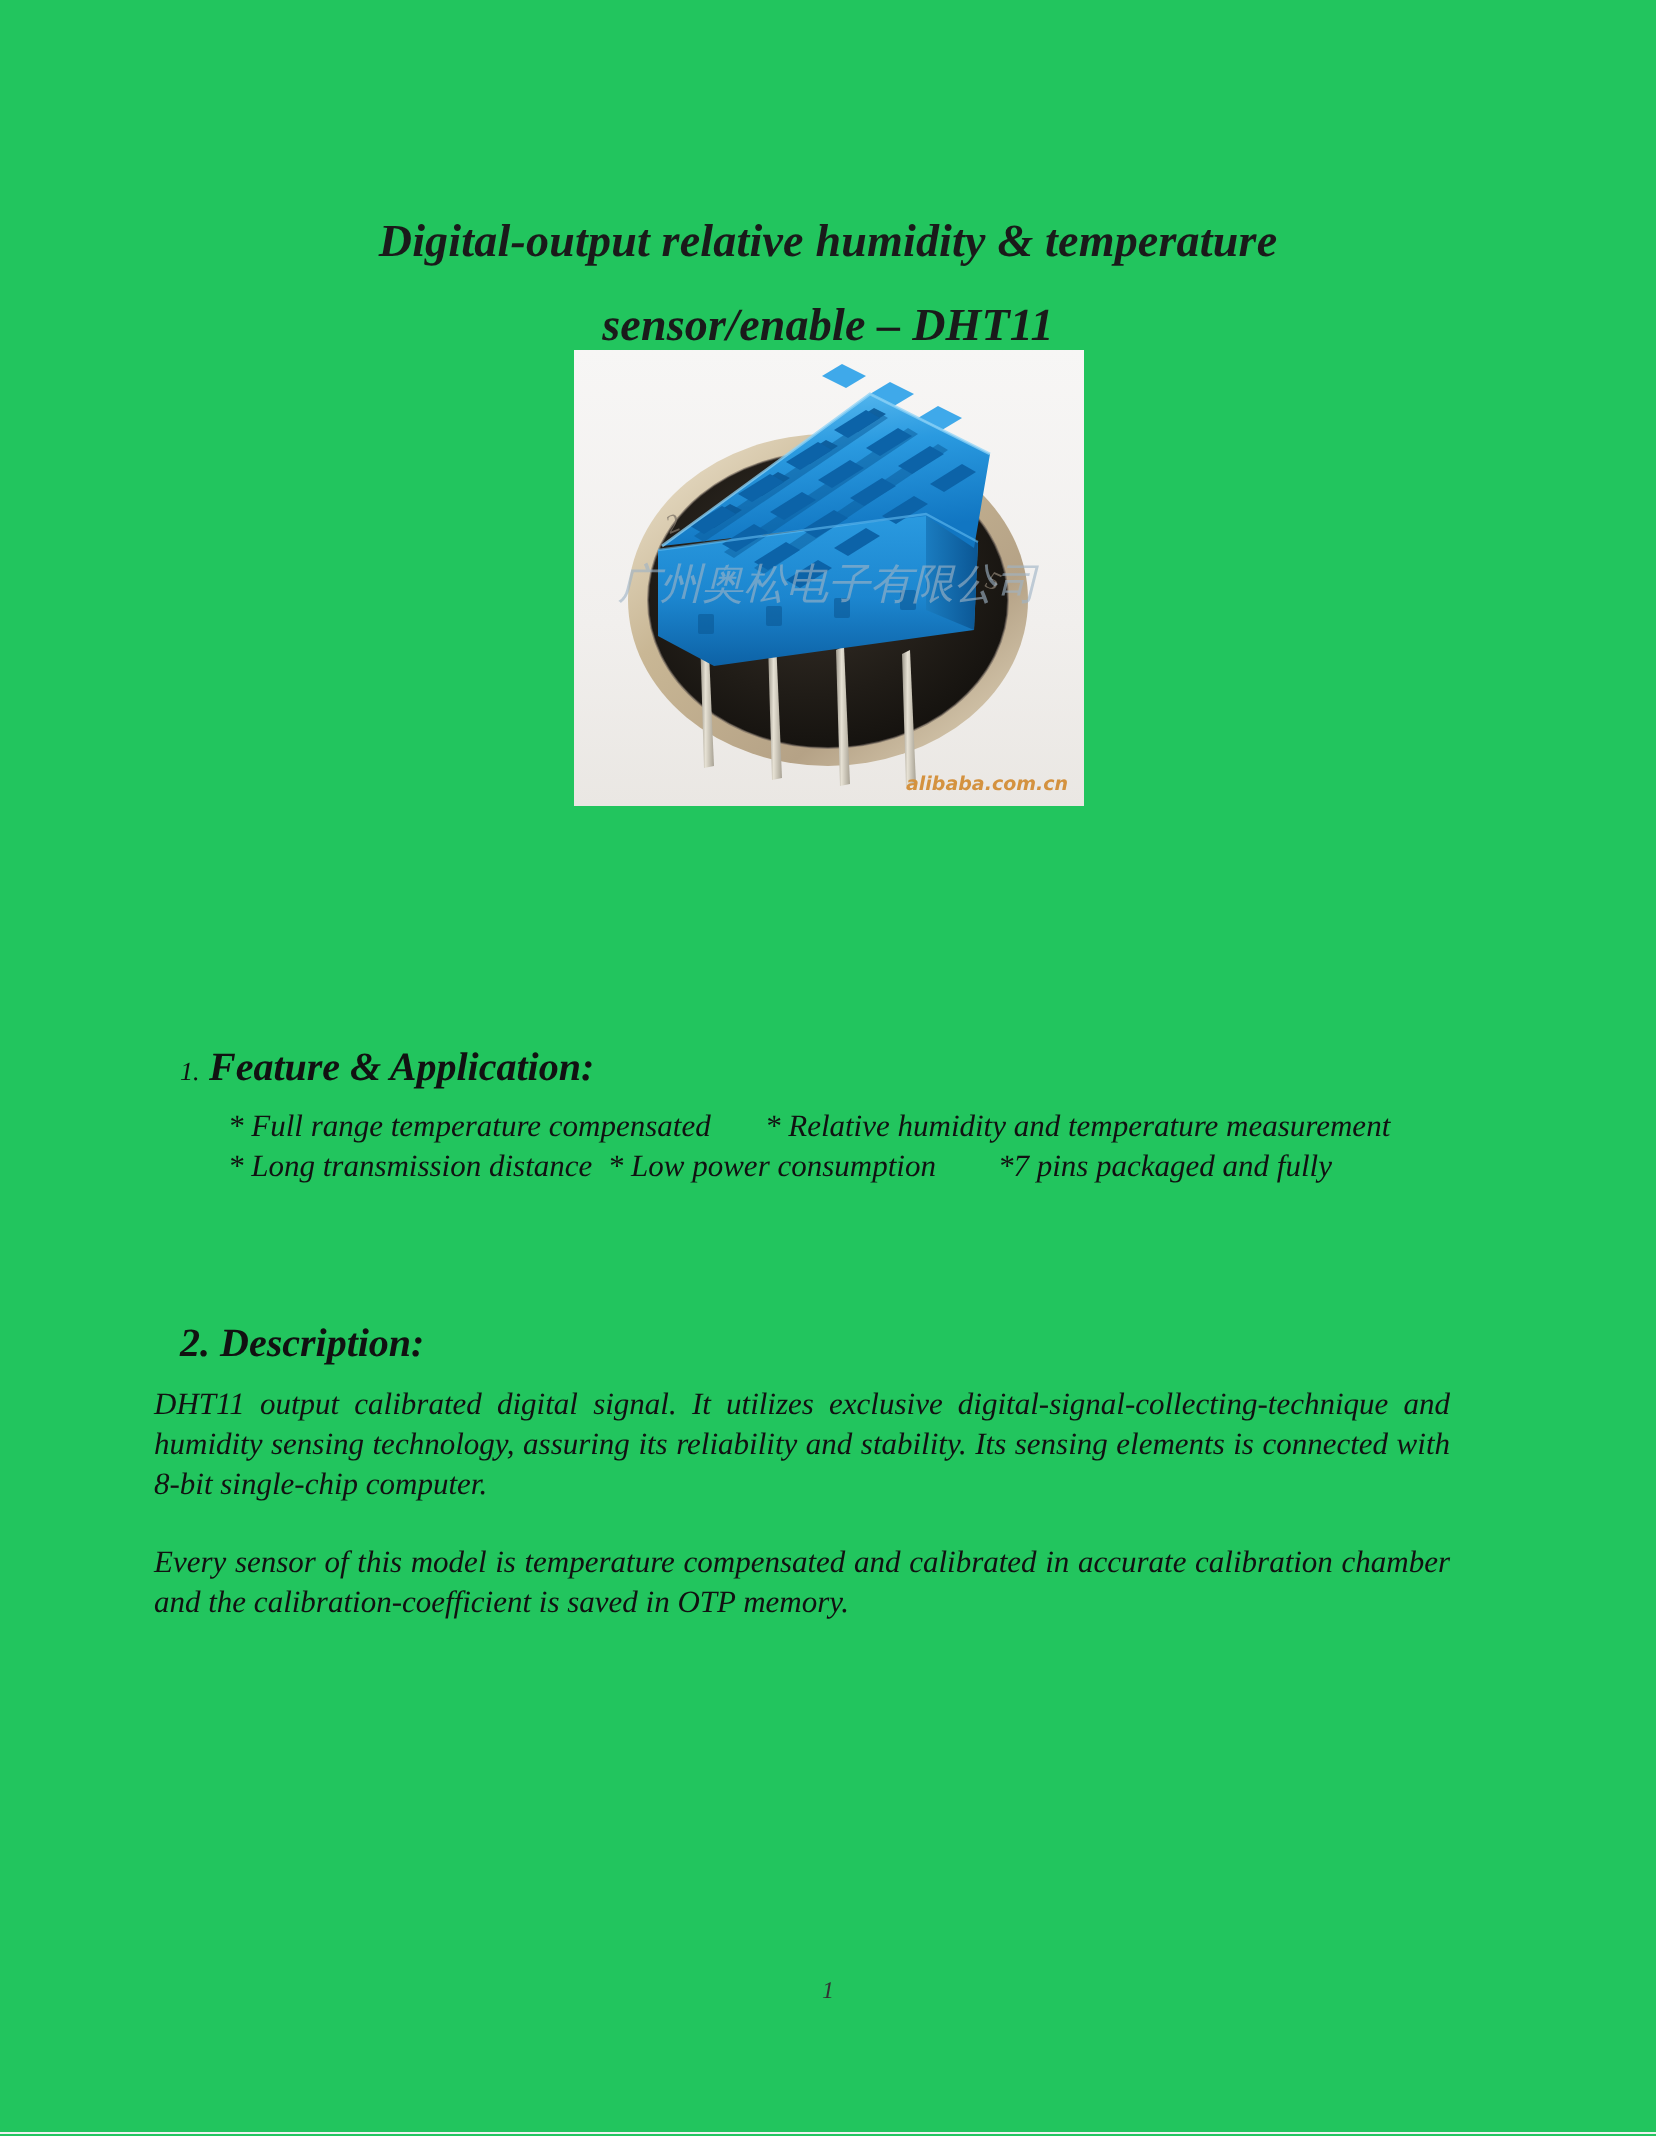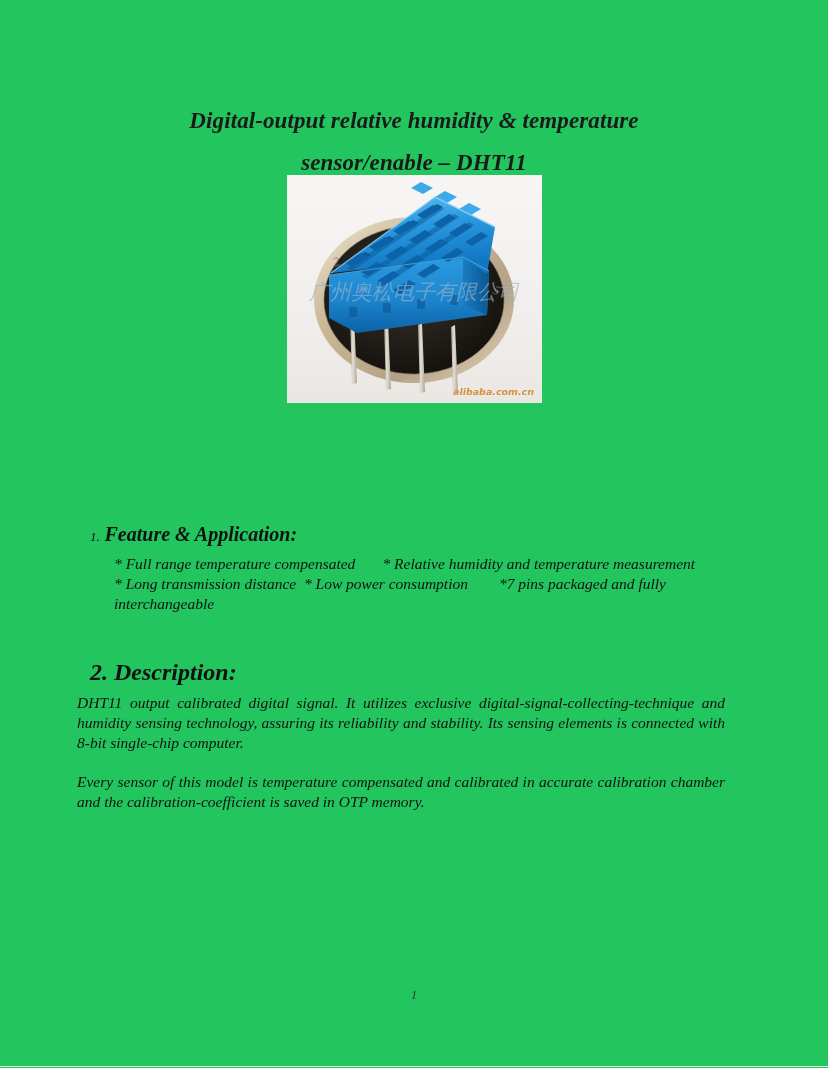--- a/index.html
+++ b/index.html
@@ -62,21 +62,21 @@
   .sec-heading {
     position: absolute;
     left: 90px;
     font-weight: bold;
     color: #111;
     white-space: nowrap;
   }
   #sec1 { top: 521px; font-size: 19px; line-height: 26px; }
   #sec1 .num { font-size: 13px; font-weight: normal; }
   #sec1 .ttl { font-size: 20px; font-weight: bold; }
-  #sec2 { top: 659px; font-size: 24px; line-height: 26px; }
+  #sec2 { top: 659px; font-size: 20px; line-height: 26px; }
 
   
   .features {
     position: absolute;
     left: 90px;
     top: 554px;
     width: 650px;
     font-size: 15.5px;
     line-height: 20px;
     color: #111;
@@ -259,21 +259,20 @@
   </div>
 
 
   <div class="sec-heading" id="sec1">
     <span class="num">1.</span><span>&nbsp;</span><span class="ttl">Feature &amp; Application:</span>
   </div>
 
   <div class="features">
     <div class="frow">* Full range temperature compensated       * Relative humidity and temperature measurement</div>
     <div class="frow">* Long transmission distance  * Low power consumption        *7 pins packaged and fully</div>
-    <div class="frow wrap">interchangeable</div>
   </div>
 
   <div class="sec-heading" id="sec2">2. Description:</div>
 
   <div class="para" id="para1">DHT11 output calibrated digital signal. It utilizes exclusive digital-signal-collecting-technique and humidity sensing technology, assuring its reliability and stability.  Its sensing elements is connected with 8-bit single-chip computer.</div>
   <div class="para" id="para2">Every sensor of this model is temperature compensated and calibrated in accurate calibration chamber and the calibration-coefficient is saved  in OTP memory.</div>
 
   <div class="page-number">1</div>
   <div class="bottom-rule"></div>
 

